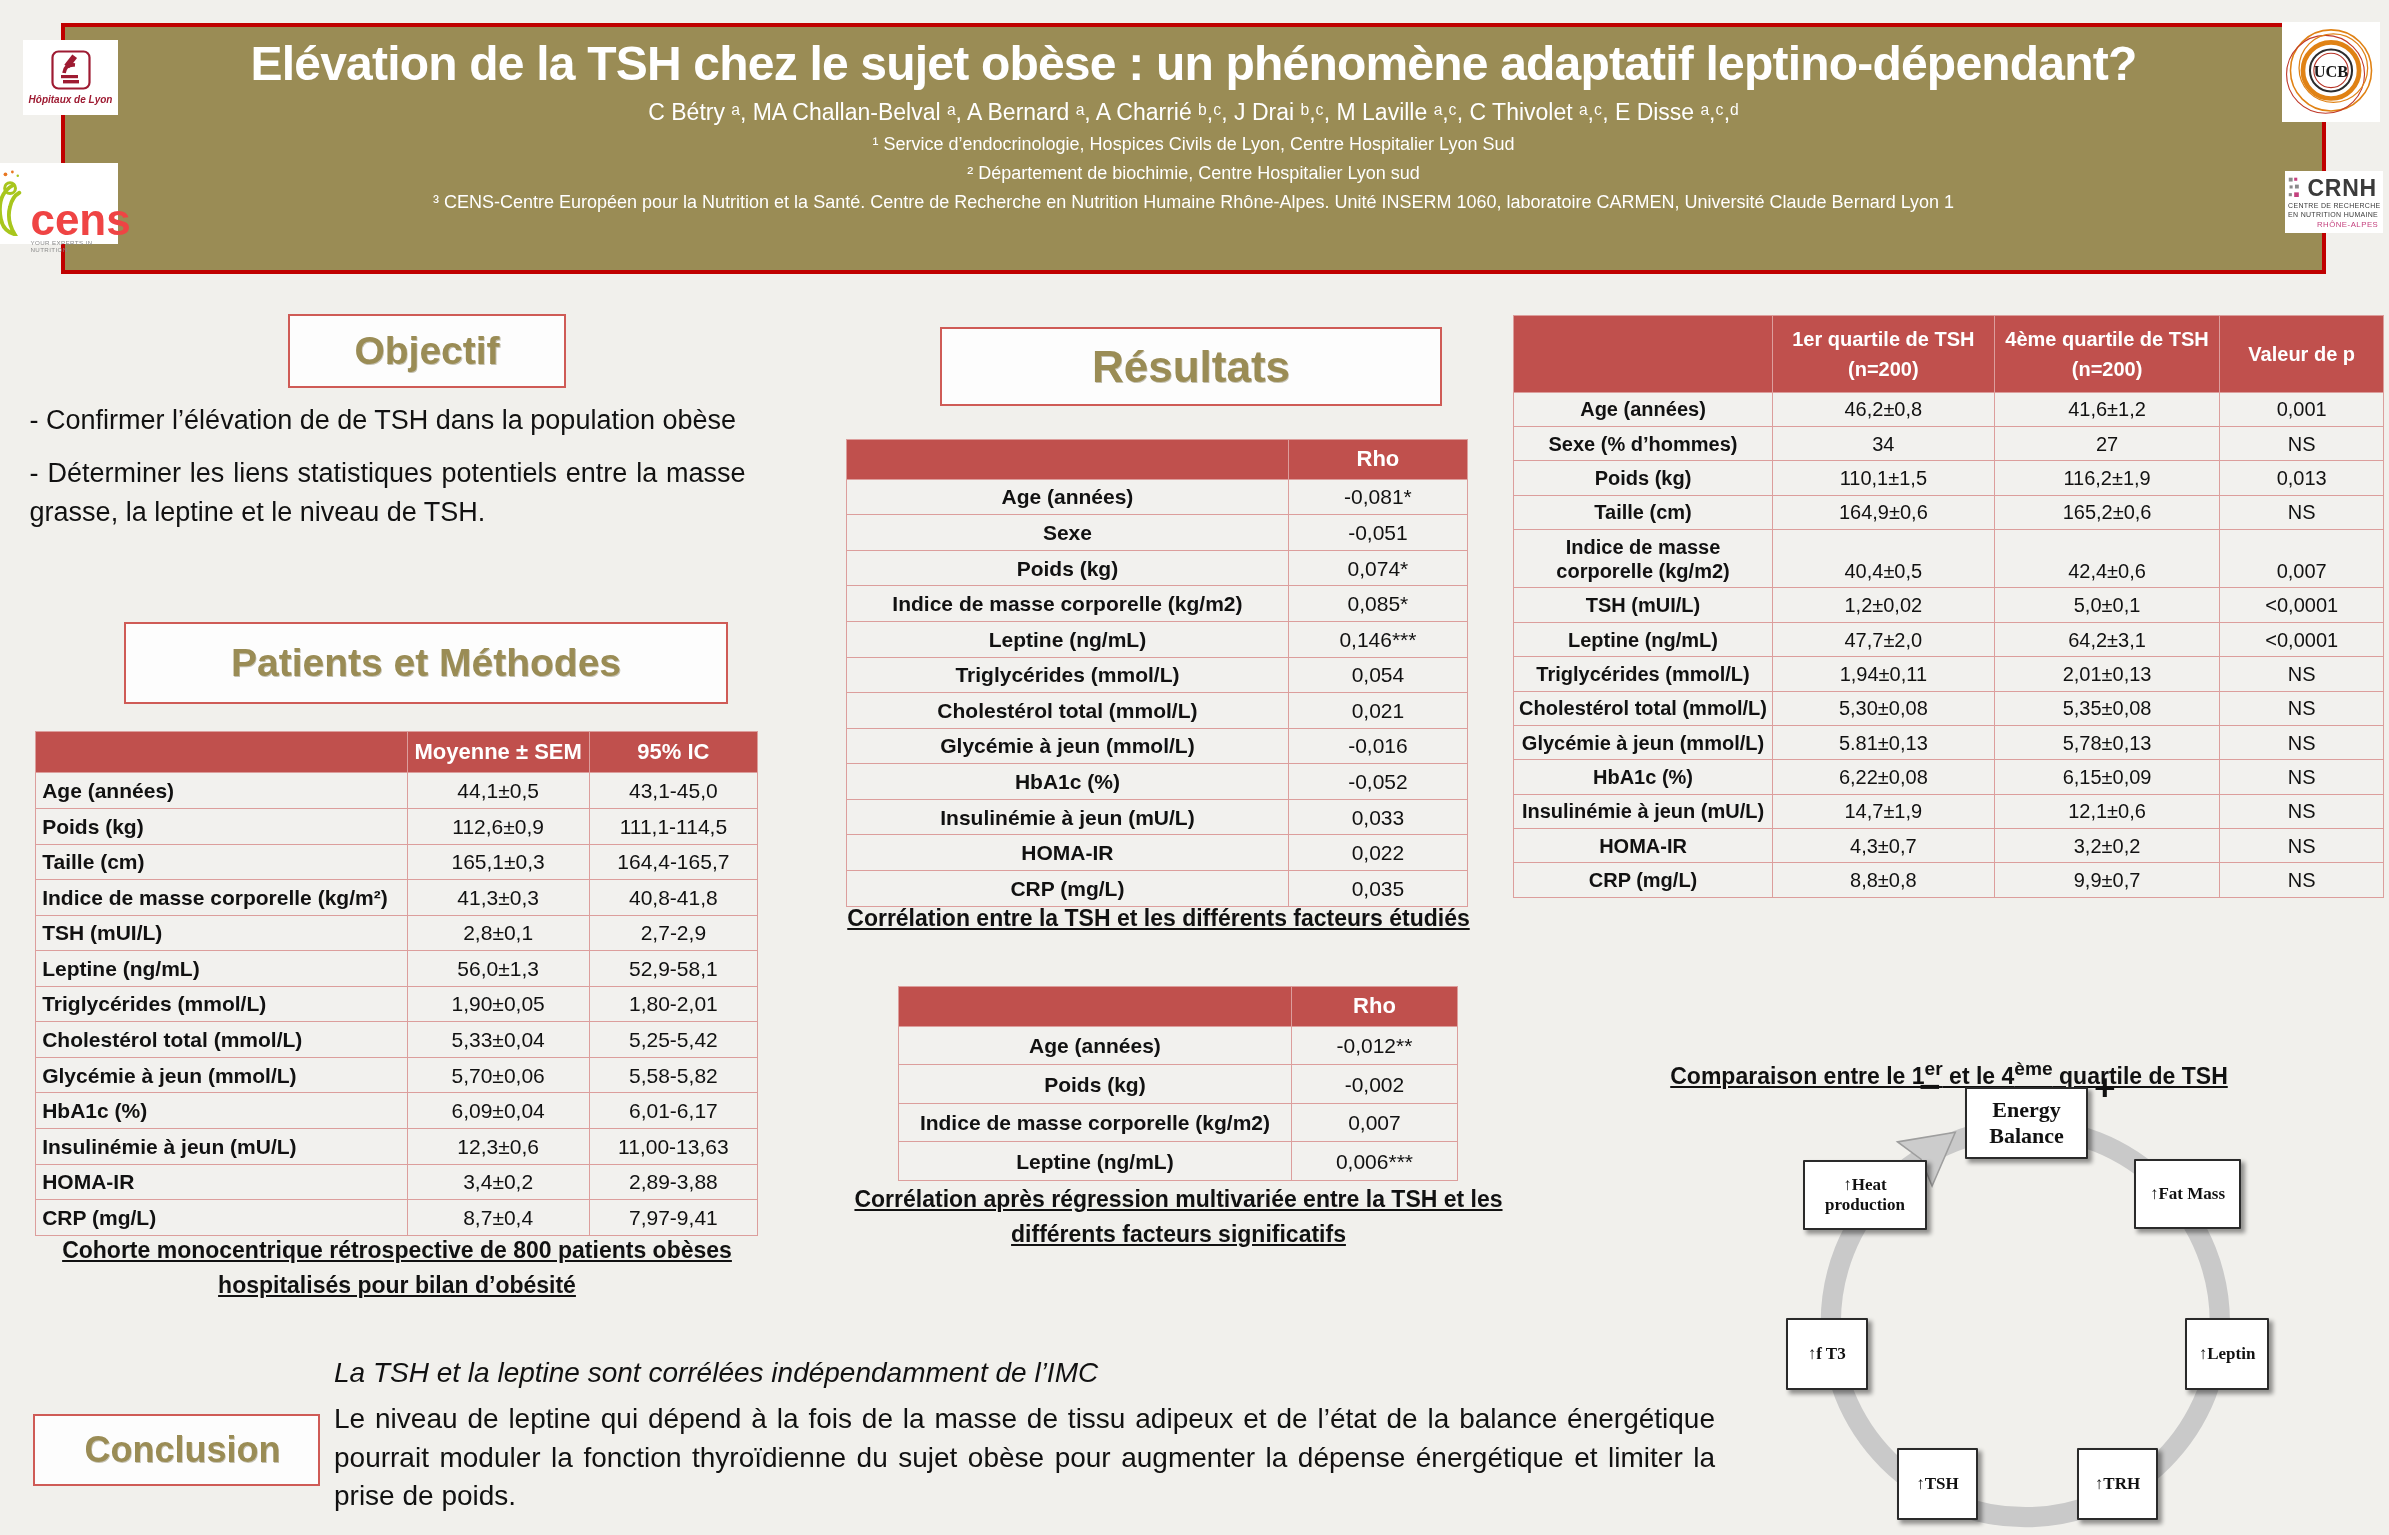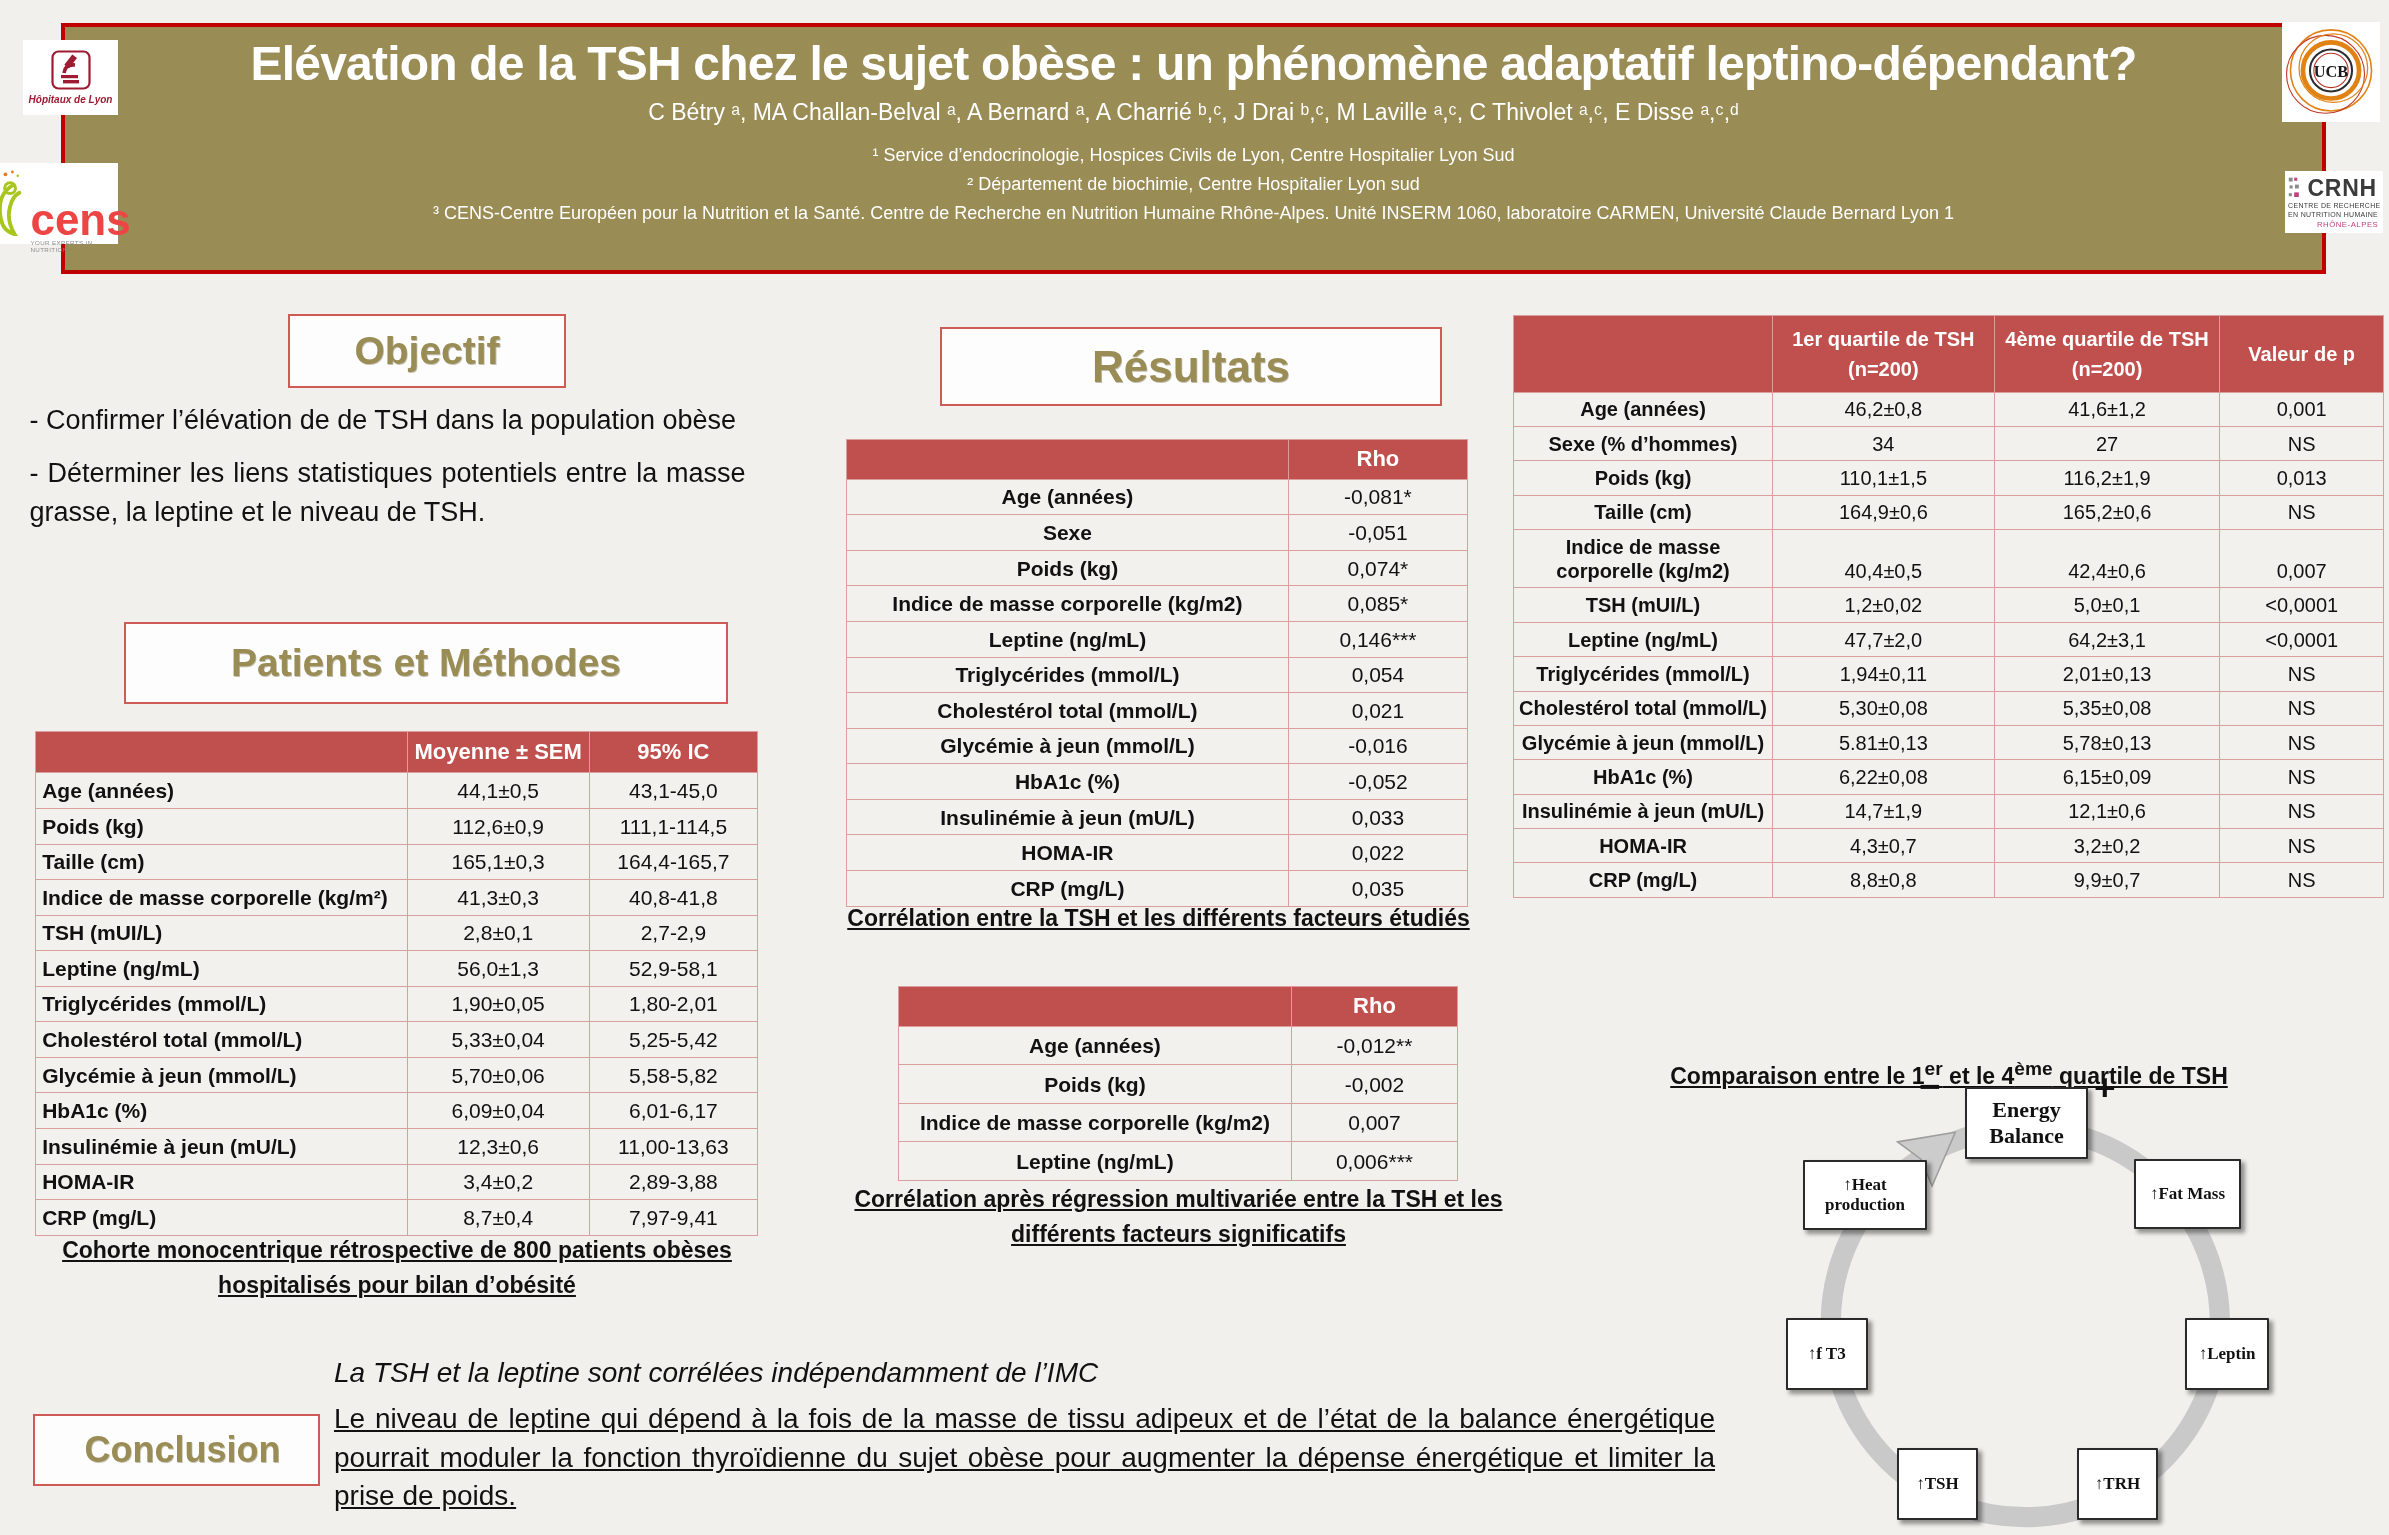--- a/index.html
+++ b/index.html
@@ -3,21 +3,21 @@
 <meta charset="utf-8">
 <style>
   html,body{margin:0;padding:0;background:#e8e7e3;}
   #poster{position:relative;width:2389px;height:1535px;background:#f1f0ec;overflow:hidden;
           font-family:"Liberation Sans",sans-serif;color:#111;}
   
   .band{position:absolute;left:61px;top:23px;width:2257px;height:243px;background:#9a8c55;
         border:4.7px solid #c00000;text-align:center;color:#fff;}
   .band .title{margin-top:9.3px;font-size:48px;font-weight:bold;letter-spacing:-0.8px;}
   .band .authors{margin-top:7.8px;font-size:23px;}
-  .band .affils{margin-top:15px;font-size:18px;line-height:1.6;}
+  .band .affils{margin-top:4px;font-size:18px;line-height:1.6;}
   
   .logo{position:absolute;background:#fff;display:flex;flex-direction:column;align-items:center;justify-content:center;}
   #logo-hcl{left:23px;top:40px;width:95px;height:75px;font-weight:bold;}
   #logo-hcl .cap{font-size:10px;font-style:italic;color:#9e1b32;margin-top:1.6px;white-space:nowrap;}
   #logo-cens{left:0px;top:163px;width:118px;height:81px;flex-direction:row;gap:3.1px;}
   #logo-cens .word{font-size:44px;font-weight:bold;color:#ef4444;line-height:.9;margin-top:46px;}
   #logo-cens .tag{font-size:6.2px;color:#8a8a8a;letter-spacing:0.4px;}
   #logo-uclb{left:2282px;top:22px;width:98px;height:100px;}
   #logo-crnh{left:2285px;top:171px;width:98px;height:62px;align-items:flex-start;padding-left:3.1px;box-sizing:border-box;}
   #logo-crnh .row{display:flex;align-items:center;gap:2.3px;}
@@ -33,21 +33,21 @@
   #box-conclusion{left:33px;top:1414px;width:271px;height:68px;font-size:36px;padding-left:12px;}
   
   .objtext{position:absolute;left:29.6px;top:401px;width:716px;font-size:27px;line-height:1.45;text-align:justify;}
   .objtext p{margin:0 0 14px 0;}
   .caption{position:absolute;font-size:23px;font-weight:bold;text-decoration:underline;text-align:center;line-height:1.5;}
   #cap-methods{left:47px;top:1233px;width:700px;}
   #cap-rho1{left:793px;top:901px;width:731px;}
   #cap-rho2{left:848px;top:1182px;width:661px;}
   #cap-quart{left:1556px;top:1011px;width:786px;margin-top:44px;}
   .concl-line{position:absolute;left:334px;top:1357px;width:1384px;font-size:28px;font-style:italic;}
-  .concl-para{position:absolute;left:334px;top:1400px;width:1381px;font-size:28px;line-height:1.38;text-align:justify;text-decoration:underline;}
+  .concl-para{position:absolute;left:334px;top:1400px;width:1381px;font-size:28px;line-height:1.38;text-align:justify;}
   
   table{border-collapse:collapse;position:absolute;table-layout:fixed;}
   th{background:#c0504d;color:#fff;font-weight:bold;text-align:center;}
   th,td{border:1.6px solid #dc9e9c;line-height:1.2;}
   td{background:#f2f1ee;text-align:center;font-weight:400;}
   td:first-child{font-weight:bold;}
   #t-patients{left:35px;top:731px;width:723px;font-size:21px;}
   #t-patients th{font-size:22px;padding:7px 3.1px;}
   #t-patients td{padding:4.7px 6.2px;height:25px;}
   #t-patients td:first-child{text-align:left;}

